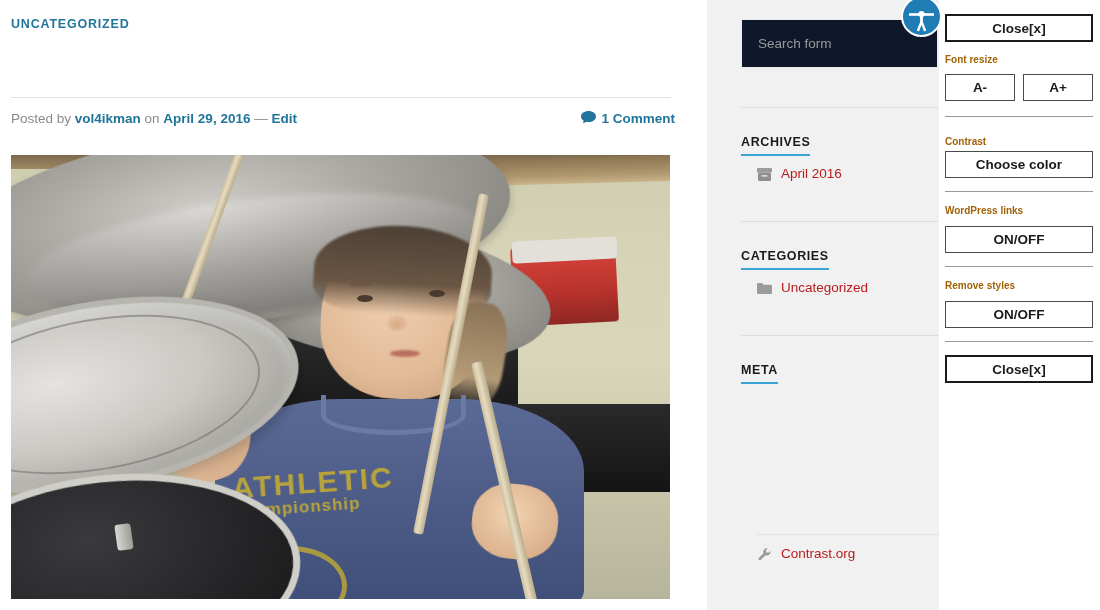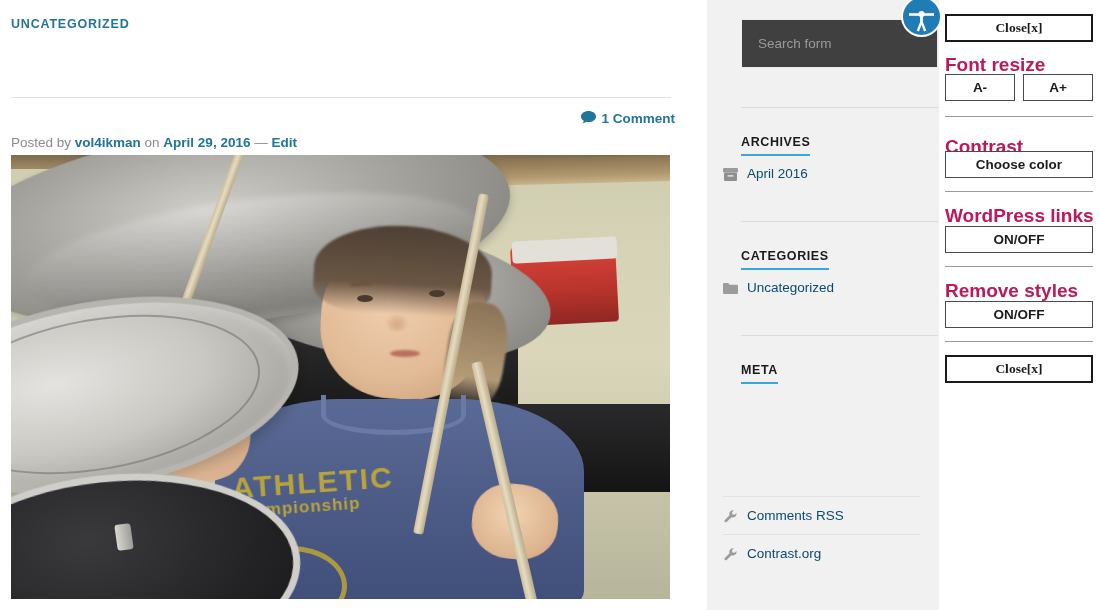--- a/index.html
+++ b/index.html
@@ -57,21 +57,20 @@
     width: 660px; height: 1px;
     background: #e3e3e3;
   }
 
   .byline {
     position: absolute;
     left: 11px; top: 110px;
     font-size: 13.5px;
     line-height: 18px;
     color: #8b8b8b;
-    margin-top: 24px;
   }
   .byline .lnk { color: #21759b; font-weight: bold; text-decoration: none; }
   .byline .dash { color: #8b8b8b; }
 
   .comments-link {
     position: absolute;
     right: 32px; top: 110px;
     font-size: 13.5px;
     line-height: 18px;
     color: #21759b;
@@ -386,21 +385,21 @@
     position: absolute;
     left: 707px; top: 0;
     width: 232px; height: 610px;
     background: #f1f1f1;
   }
 
   .search-box {
     position: absolute;
     left: 34px; top: 19px;
     width: 197px; height: 49px;
-    background: #404040;
+    background: #0f172a;
     border: 1px solid #ebebeb;
     padding: 0 16px;
     font-size: 13.5px;
     color: #8d8d8d;
     font-family: "Liberation Sans", sans-serif;
     outline: none;
   }
   .search-box::placeholder { color: #9a9a9a; }
 
   .w-divider {
@@ -418,26 +417,26 @@
     letter-spacing: 0.6px;
     color: #1a1a1a;
     text-transform: uppercase;
     padding-bottom: 5px;
     border-bottom: 2px solid #3ba6d6;
     display: inline-block;
   }
 
   .w-item {
     position: absolute;
-    left: 16px;
+    left: 50px;
     width: 197px;
     height: 38px;
     line-height: 38px;
     font-size: 13.5px;
-    color: #0c4a6e;
+    color: #b91c1c;
     white-space: nowrap;
   }
   .w-item .ico { display: inline-block; vertical-align: -3px; margin-right: 9px; }
   .w-item.bordered { border-top: 1px solid #e2e2e2; }
 
   
   #a11y-panel {
     position: absolute;
     left: 939px; top: 0;
     width: 161px; height: 610px;
@@ -449,27 +448,27 @@
     background: #ffffff;
     border: 1px solid #4a4a4a;
     font-family: "Liberation Sans", sans-serif;
     font-size: 13.5px;
     font-weight: bold;
     color: #1a1a1a;
     text-align: center;
     cursor: pointer;
     padding: 0;
   }
-  .a11y-btn.strong { border: 2px solid #1a1a1a; font-family: Liberation Serif, serif; }
+  .a11y-btn.strong { border: 2px solid #1a1a1a; }
   .a11y-label {
     position: absolute;
     left: 6px;
-    font-size: 19px;
+    font-size: 10px;
     font-weight: bold;
-    color: #be185d;
+    color: #a16207;
     white-space: nowrap;
   }
   .a11y-rule {
     position: absolute;
     left: 6px;
     width: 148px;
     height: 1px;
     background: #9a9a9a;
   }
 
@@ -587,27 +586,20 @@
       </span><span>Uncategorized</span>
     </div>
 
     <div class="w-divider" style="top:335px"></div>
 
     <div class="w-title" style="top:363px">META</div>
 
 
 
 
-    <div class="w-item bordered" style="top:496px">
-      <span class="ico">
-        <svg width="15" height="13" viewBox="0 0 15 15">
-          <path d="M14.3 3.4a4.2 4.2 0 0 1-5.6 4.9L3.3 13.7a1.6 1.6 0 0 1-2.3-2.3l5.4-5.4a4.2 4.2 0 0 1 4.9-5.6L9.2 2.5l.5 2.6 2.6.5z" fill="#9b9b9b"></path>
-        </svg>
-      </span><span>Comments RSS</span>
-    </div>
 
     <div class="w-item bordered" style="top:534px">
       <span class="ico">
         <svg width="15" height="13" viewBox="0 0 15 15">
           <path d="M14.3 3.4a4.2 4.2 0 0 1-5.6 4.9L3.3 13.7a1.6 1.6 0 0 1-2.3-2.3l5.4-5.4a4.2 4.2 0 0 1 4.9-5.6L9.2 2.5l.5 2.6 2.6.5z" fill="#9b9b9b"></path>
         </svg>
       </span><span>Contrast.org</span>
     </div>
   </div>
 

